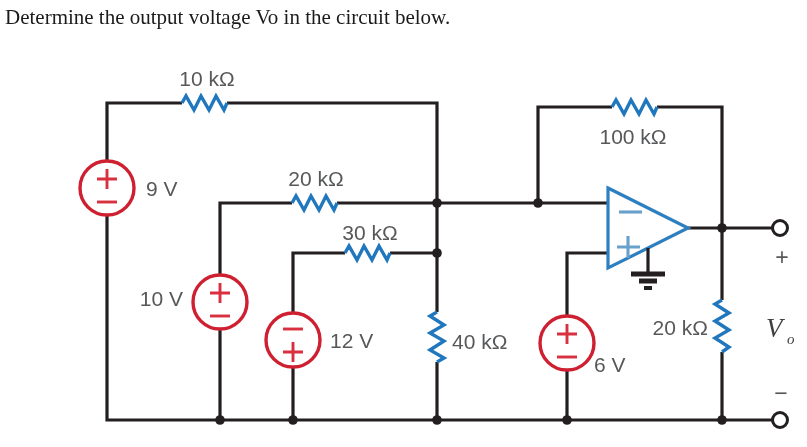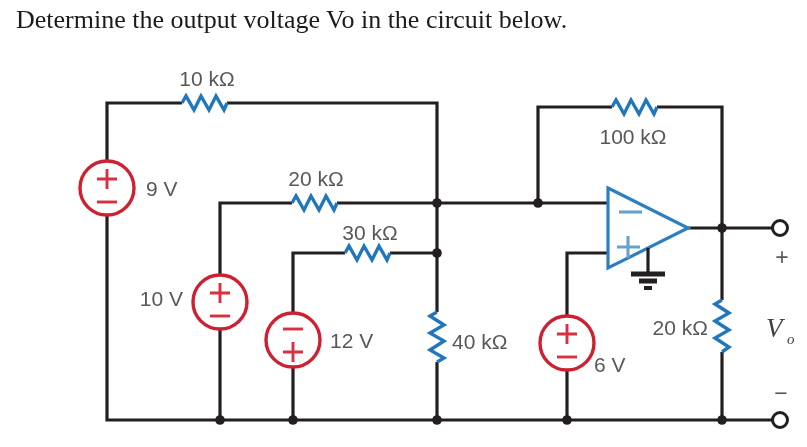--- a/index.html
+++ b/index.html
@@ -1,19 +1,19 @@
 <!DOCTYPE html>
 <html><head>
 <meta charset="utf-8">
 <style>
   html,body{margin:0;padding:0;background:#ffffff;}
   .page{position:relative;width:807px;height:447px;background:#ffffff;overflow:hidden;
         font-family:"Liberation Sans",sans-serif;}
-  .title{position:absolute;left:16px;top:5px;width:560px;
-         font-family:"Liberation Serif",serif;font-size:26px;color:#1b1b1b;}
+  .title{position:absolute;left:5px;top:5px;width:560px;
+         font-family:"Liberation Serif",serif;font-size:21px;color:#1b1b1b;}
   svg{position:absolute;left:0;top:0;}
   .wire{stroke:#231f20;stroke-width:3.2;fill:none;stroke-linejoin:miter;stroke-linecap:butt;}
   .res{stroke:#2177bd;stroke-width:3.4;fill:none;stroke-linejoin:miter;stroke-linecap:butt;}
   .src{stroke:#ce2030;stroke-width:3.4;fill:#ffffff;}
   .srcmark{stroke:#d8303e;stroke-width:2.9;fill:none;stroke-linecap:butt;}
   .dot{fill:#231f20;stroke:none;}
   .term{stroke:#231f20;stroke-width:3;fill:#ffffff;}
   .opamp-body{stroke:#2e7fc0;stroke-width:3.2;fill:#ffffff;stroke-linejoin:miter;}
   .opmark{stroke:#69a1cd;stroke-width:3.1;fill:none;stroke-linecap:butt;}
   .gnd{stroke:#231f20;fill:none;stroke-linecap:butt;}

